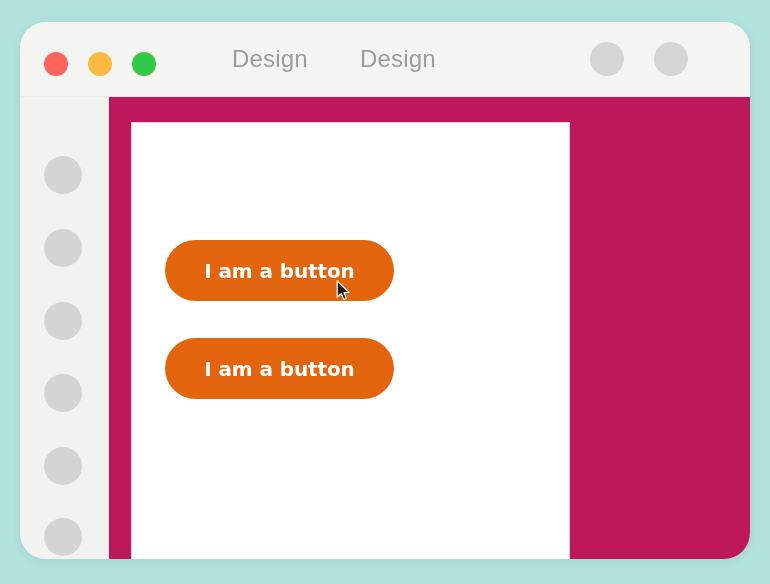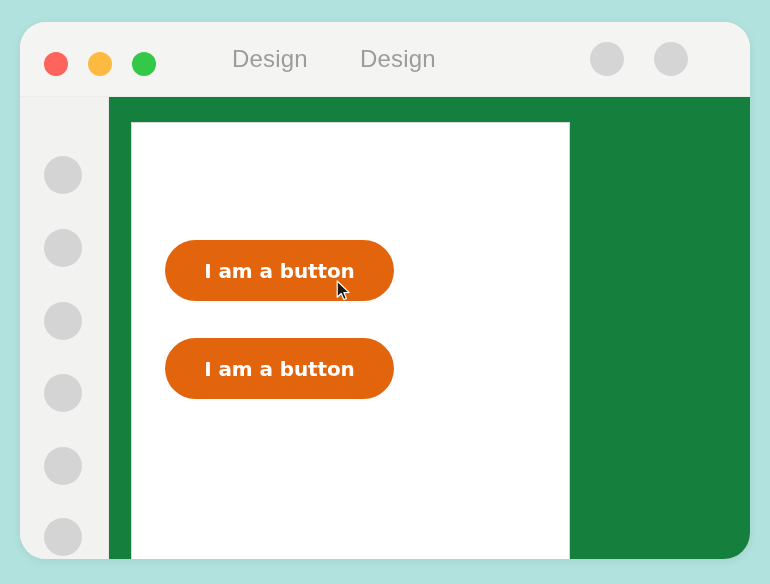--- a/index.html
+++ b/index.html
@@ -107,21 +107,21 @@
     background: #d4d4d4;
   }
 
   
   #canvas-area {
     position: absolute;
     left: 89px;
     top: 75px;
     width: 641px;
     height: 462px;
-    background: #15803d;
+    background: #be185d;
   }
   #artboard {
     position: absolute;
     left: 23px;
     top: 26px;
     width: 437px;
     height: 457px;
     background: #ffffff;
     box-shadow: 0 0 0 1px #d6d6d6;
   }

